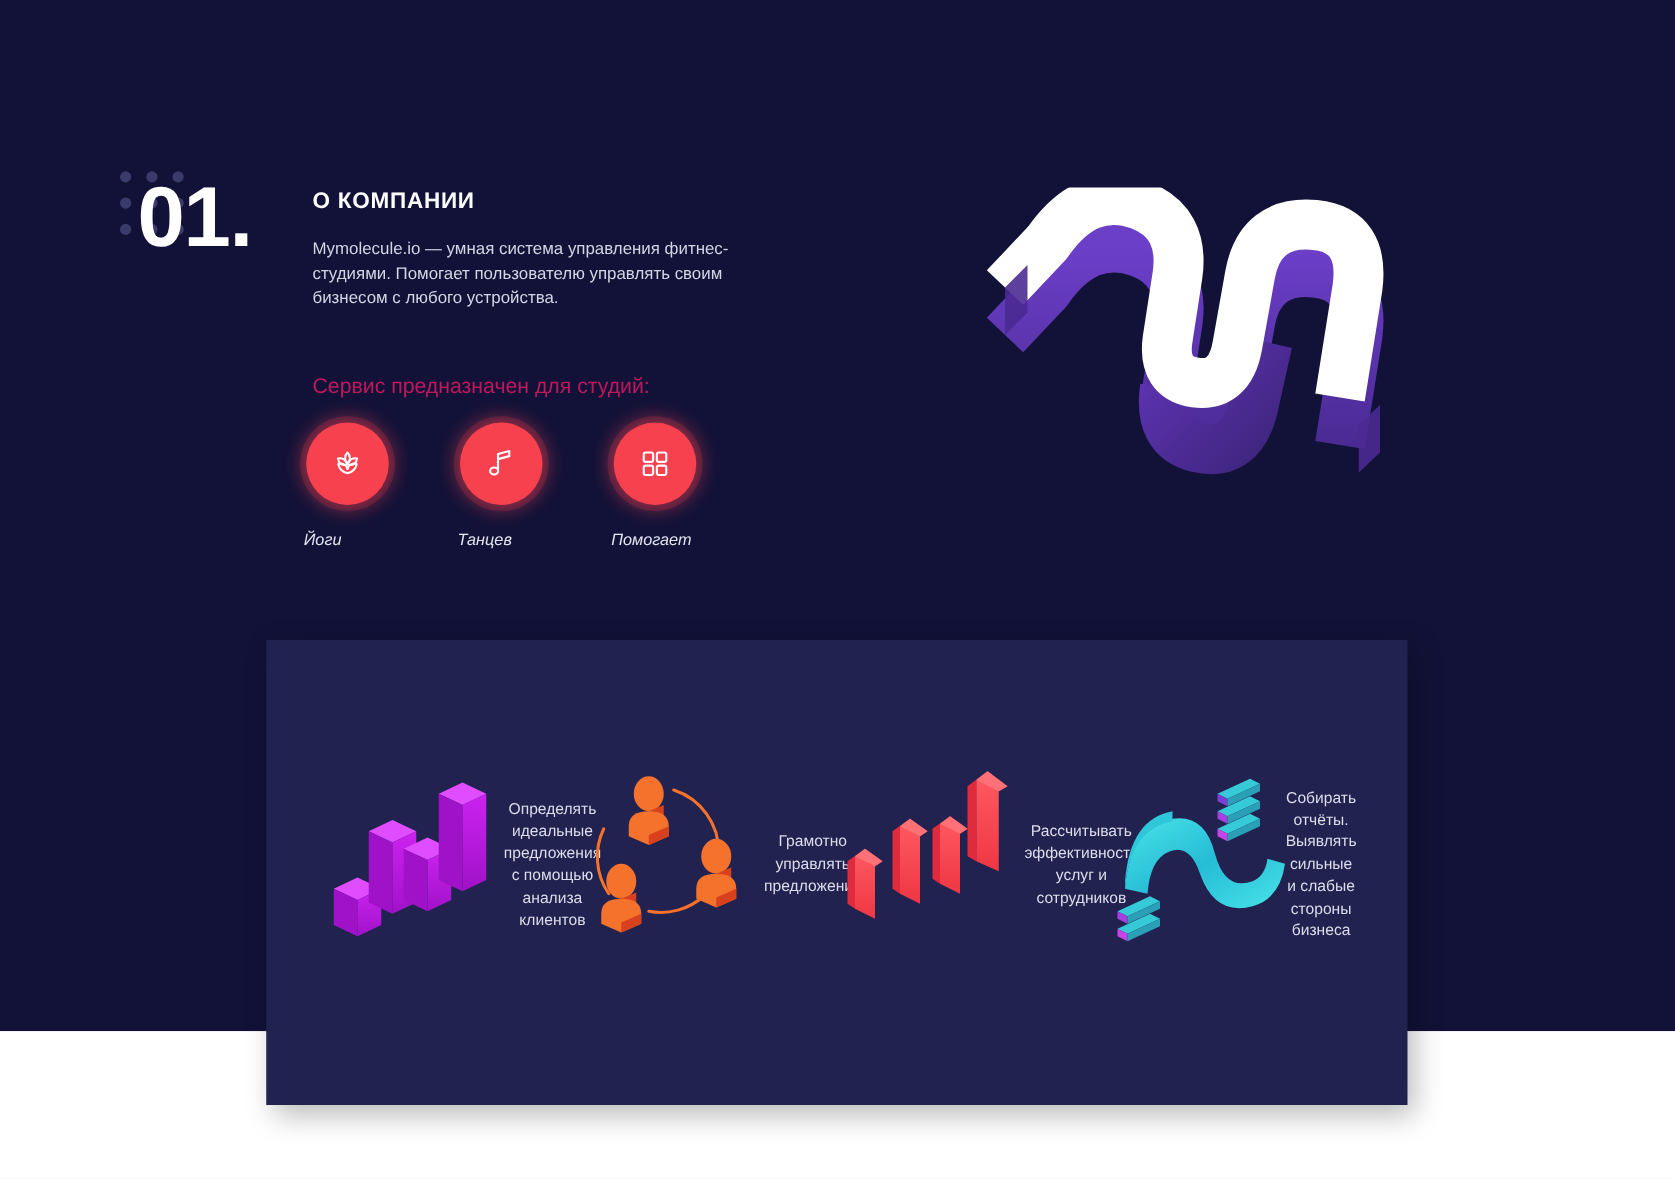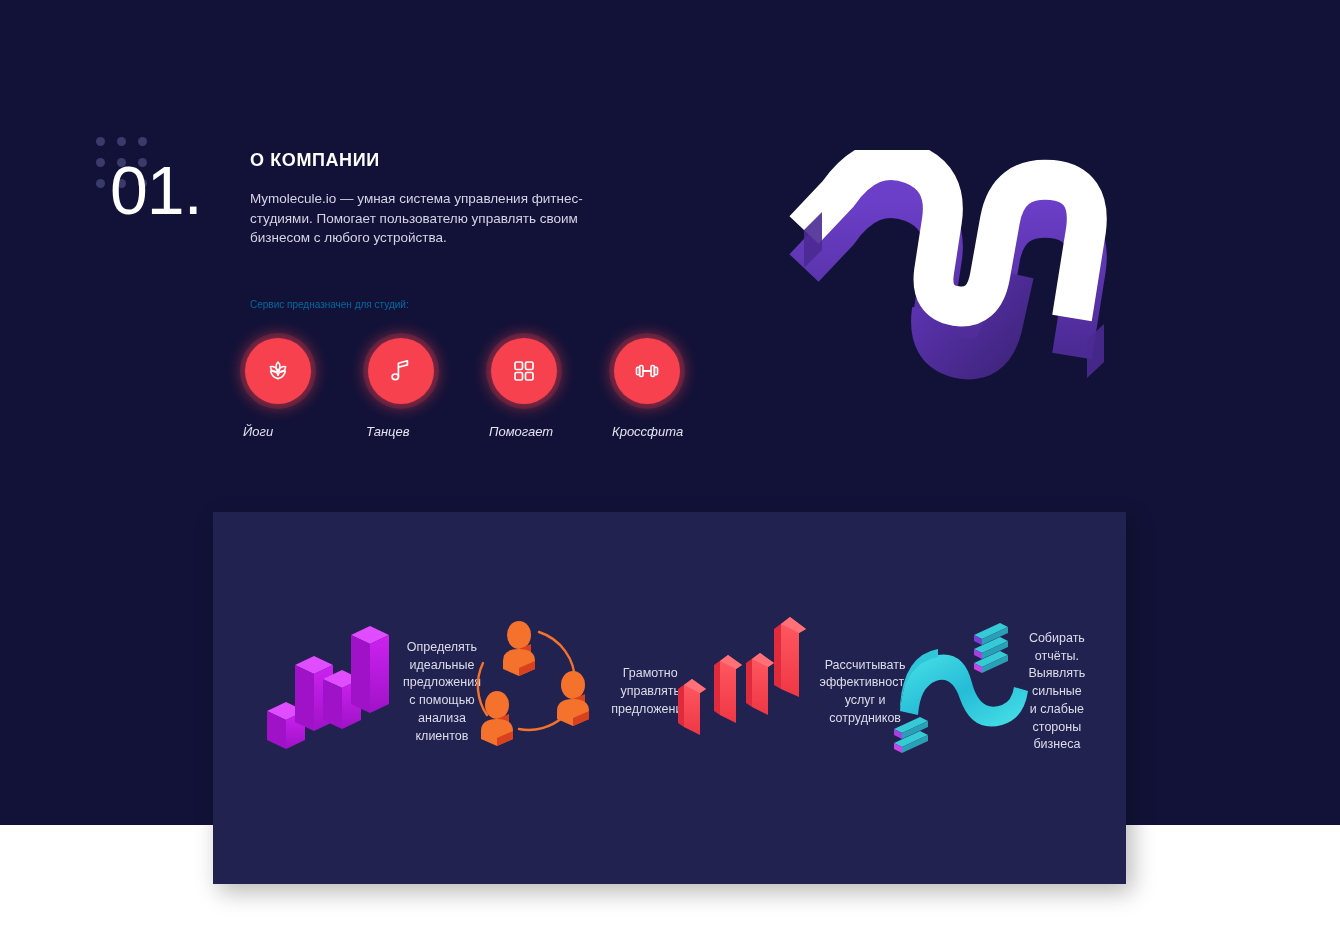--- a/index.html
+++ b/index.html
@@ -41,25 +41,24 @@
     position: absolute;
     width: 9px; height: 9px;
     border-radius: 50%;
     background: #3b3b6b;
   }
 
   .big-number {
     position: absolute;
     left: 110px; top: 140px;
     font-size: 68px;
-    font-weight: 400;
+    font-weight: 700;
     color: #ffffff;
     letter-spacing: -1px;
     line-height: 1;
-    margin-top: 16px;
   }
 
   
   .about-title {
     position: absolute;
     left: 250px; top: 150px;
     font-size: 18px;
     font-weight: 700;
     color: #ffffff;
     letter-spacing: 0.6px;
@@ -68,22 +67,22 @@
     position: absolute;
     left: 250px; top: 189px;
     width: 360px;
     font-size: 13.5px;
     line-height: 1.45;
     color: #d3d4e4;
   }
   .studios-label {
     position: absolute;
     left: 250px; top: 299px;
-    font-size: 10px;
-    color: #0369a1;
+    font-size: 17px;
+    color: #be185d;
   }
 
   
   .cats {
     position: absolute;
     left: 243px; top: 338px;
     display: flex;
     gap: 53px;
   }
   .cat { width: 70px; text-align: left; font-style: italic; }
@@ -215,34 +214,20 @@
           <rect x="9" y="9" width="7.5" height="7.5" rx="1.6"></rect>
           <rect x="19.5" y="9" width="7.5" height="7.5" rx="1.6"></rect>
           <rect x="9" y="19.5" width="7.5" height="7.5" rx="1.6"></rect>
           <rect x="19.5" y="19.5" width="7.5" height="7.5" rx="1.6"></rect>
         </g>
       </svg>
     </div>
     <div class="cat-label">Помогает</div>
   </div>
 
-  <div class="cat">
-    <div class="cat-circle">
-      <svg width="36" height="36" viewBox="0 0 36 36">
-        <g fill="none" stroke="#ffffff" stroke-width="1.6" stroke-linejoin="round">
-          <rect x="7.5" y="14.3" width="3.1" height="7.4" rx="1.2"></rect>
-          <rect x="10.6" y="12.5" width="3.4" height="11" rx="1.4"></rect>
-          <rect x="22" y="12.5" width="3.4" height="11" rx="1.4"></rect>
-          <rect x="25.4" y="14.3" width="3.1" height="7.4" rx="1.2"></rect>
-          <path d="M14 18h8" stroke-width="2.1" stroke-linecap="round"></path>
-        </g>
-      </svg>
-    </div>
-    <div class="cat-label">Кроссфита</div>
-  </div>
 
 </div>
 
 <div class="logo-art">
   <svg width="380" height="250" viewBox="0 0 380 250">
     <defs>
       <linearGradient id="sideA" x1="0" y1="0" x2="0" y2="1">
         <stop offset="0%" stop-color="#6c3fc9"></stop>
         <stop offset="100%" stop-color="#4b2a93"></stop>
       </linearGradient>

